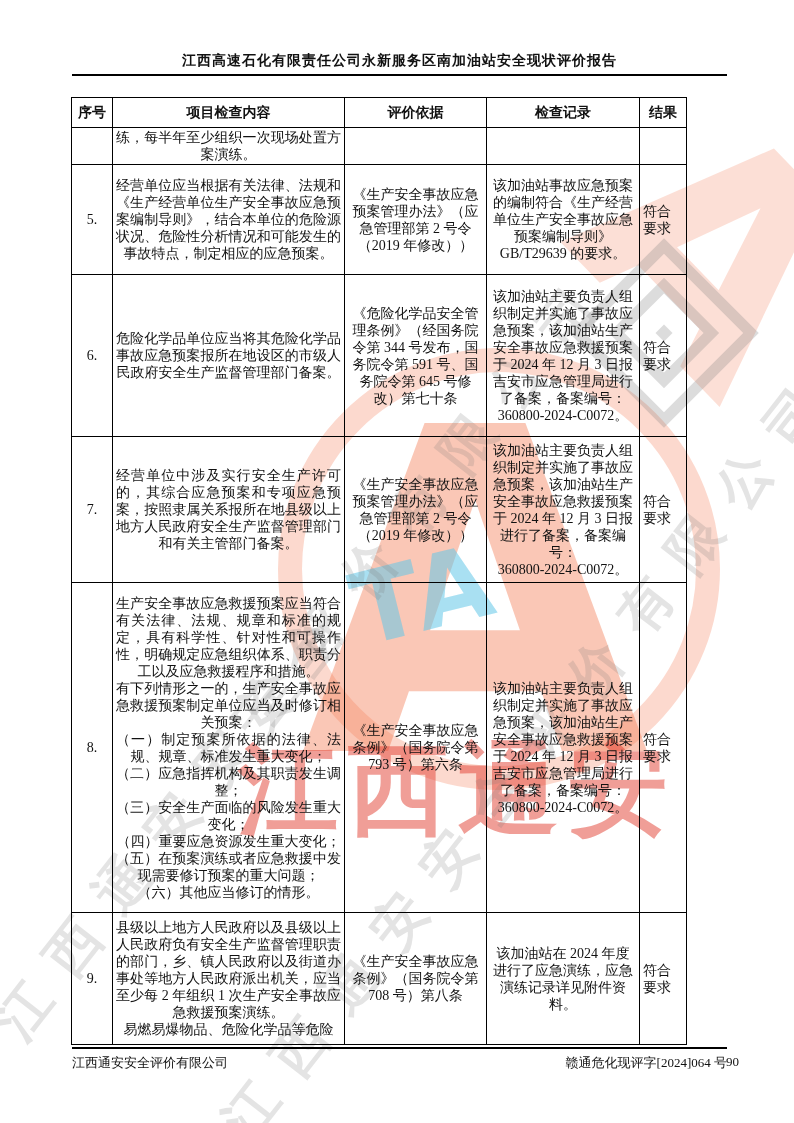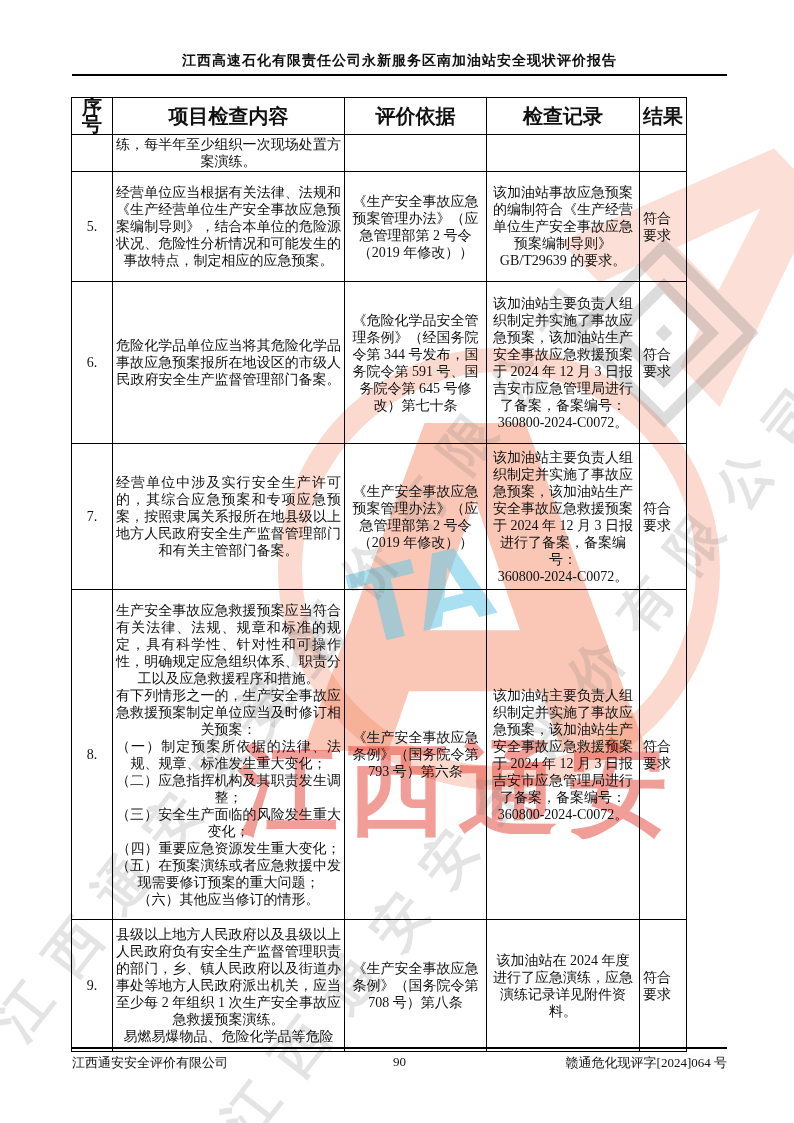--- a/index.html
+++ b/index.html
@@ -34,36 +34,36 @@
   .d3{left:658px;top:327px;width:12px;height:12px;background:rgba(130,130,130,0.28);border:none;}
   
   .content{position:absolute;inset:0;z-index:1;}
   .doc-title{position:absolute;top:52px;left:72px;width:655px;text-align:center;
     font-size:14px;font-weight:bold;letter-spacing:1px;
     font-family:"DejaVu Sans","Liberation Sans",sans-serif;}
   .title-rule{position:absolute;top:74px;left:72px;width:655px;height:2px;background:#000;}
   table.doc{position:absolute;top:97px;left:71px;width:615px;border-collapse:collapse;
     table-layout:fixed;font-size:14px;line-height:17px;}
   th,td{border:1px solid #000;padding:1px 3px;vertical-align:middle;overflow:hidden;}
-  th{font-weight:bold;font-size:20px;text-align:center;}
+  th{font-weight:bold;font-size:14px;text-align:center;}
   thead tr{height:30px;}
   tbody tr:nth-child(1){height:33px;margin-top:12px;}
   tbody tr:nth-child(2){height:110px;}
   tbody tr:nth-child(3){height:162px;}
   tbody tr:nth-child(4){height:146px;}
   tbody tr:nth-child(5){height:330px;}
   tbody tr:nth-child(6){height:132px;}
   td.col-no{text-align:center;}
   td.col-content{text-align:justify;text-align-last:center;white-space:pre-line;}
   td.col-basis,td.col-record{text-align:center;white-space:pre-line;}
   td.col-result{}
   .footer-rule{position:absolute;top:1047px;left:72px;width:655px;height:2px;background:#000;}
   .footer{position:absolute;top:1054px;left:72px;width:655px;height:20px;font-size:13px;}
   .f-left{position:absolute;left:0;top:0;}
-  .f-center{position:absolute;left:0;top:0;width:100%;text-align:center;}
+  .f-center{position:absolute;left:12px;top:0;width:100%;text-align:right;}
   .f-right{position:absolute;right:0;top:0;margin-left:12px;}
 </style>
 </head>
 <body>
 
 <div class="page">
 
   <div class="wm">
     <div class="wm-circle"></div>
     <div class="wm-bigA">A</div>

